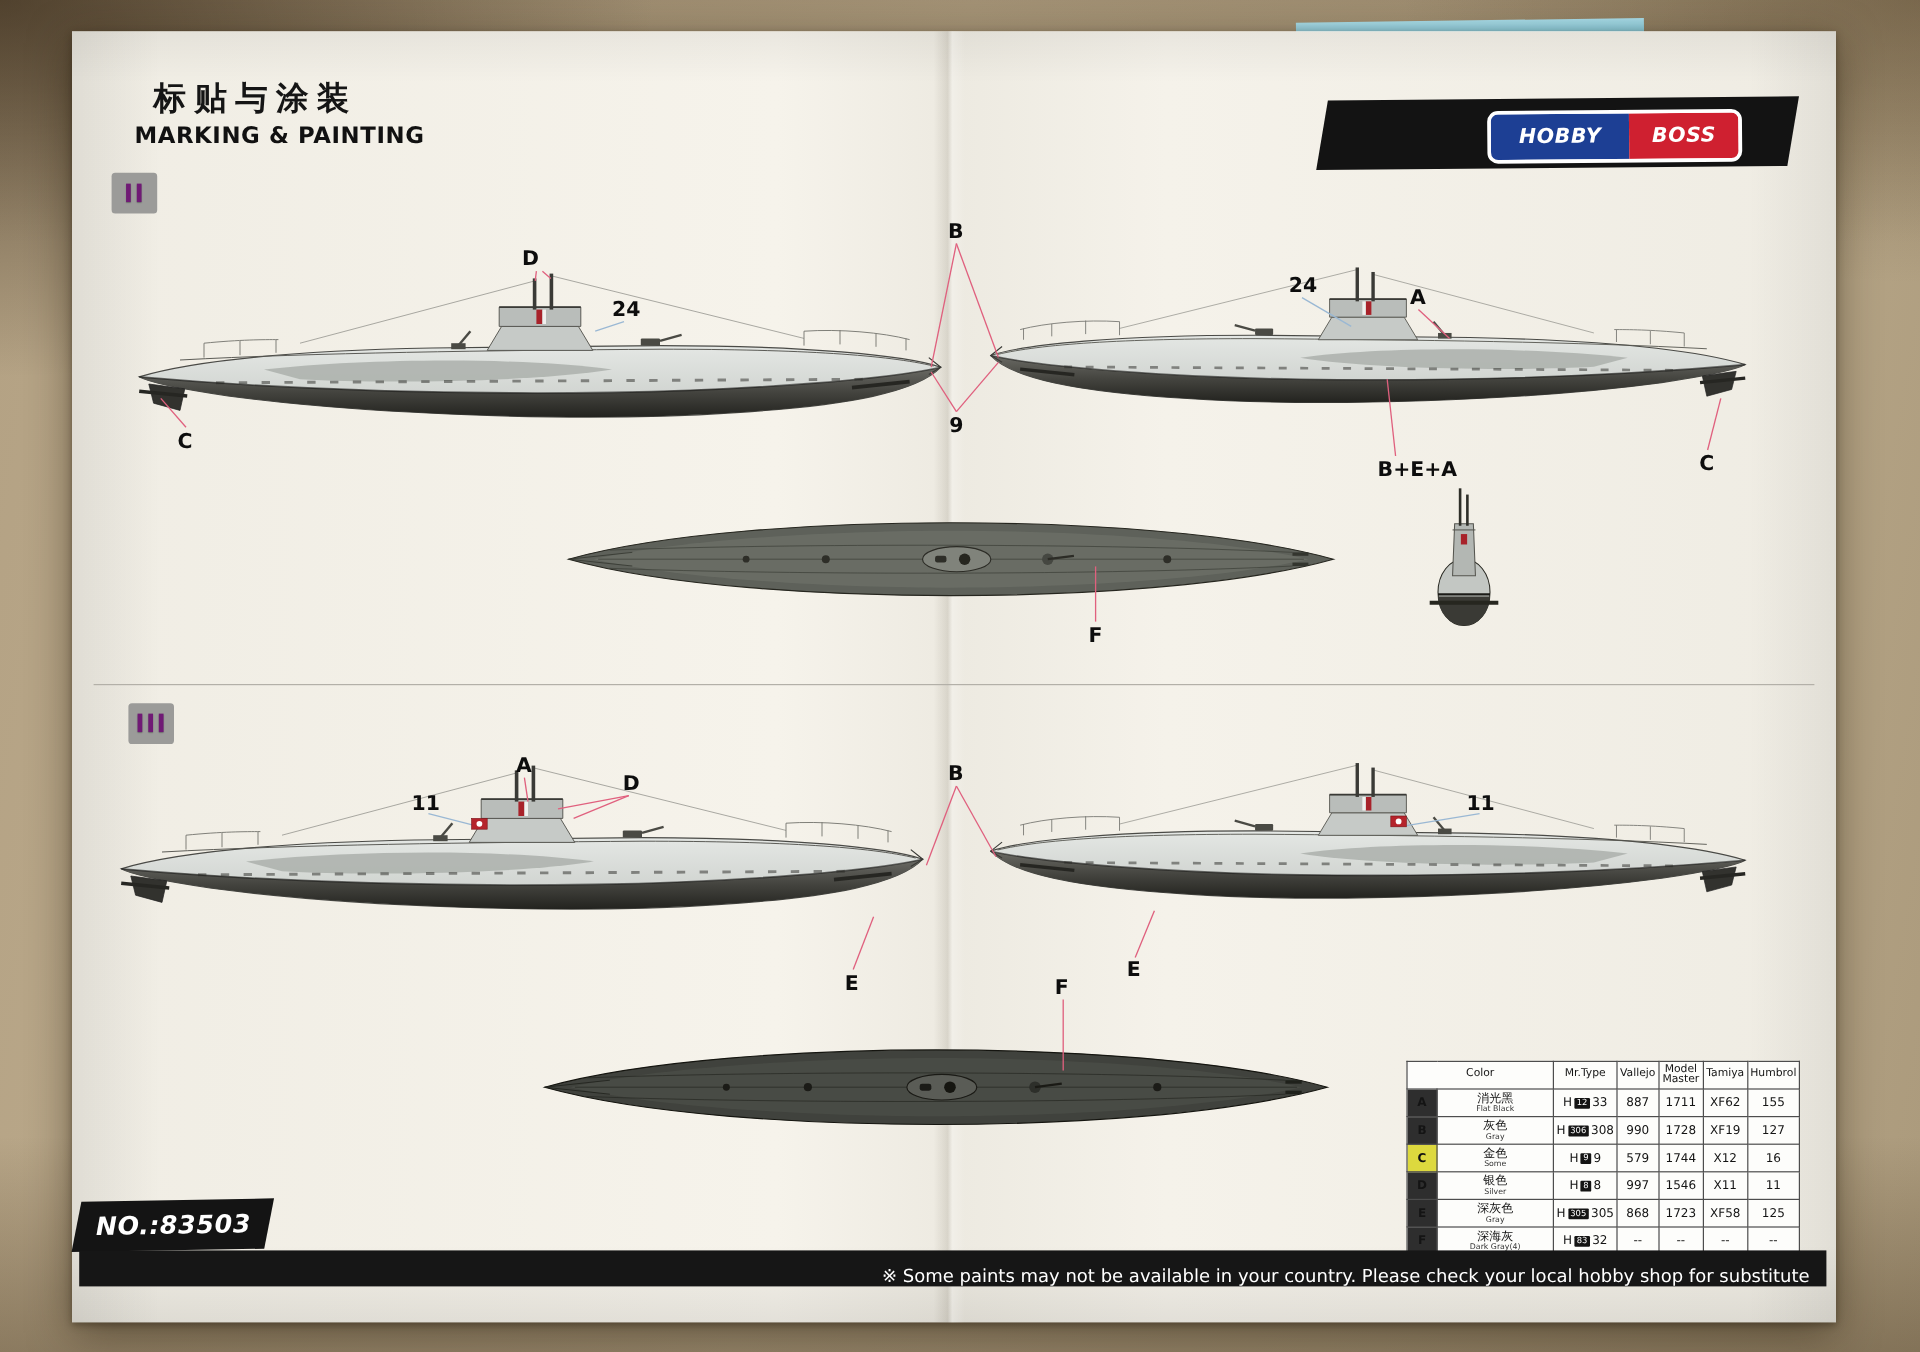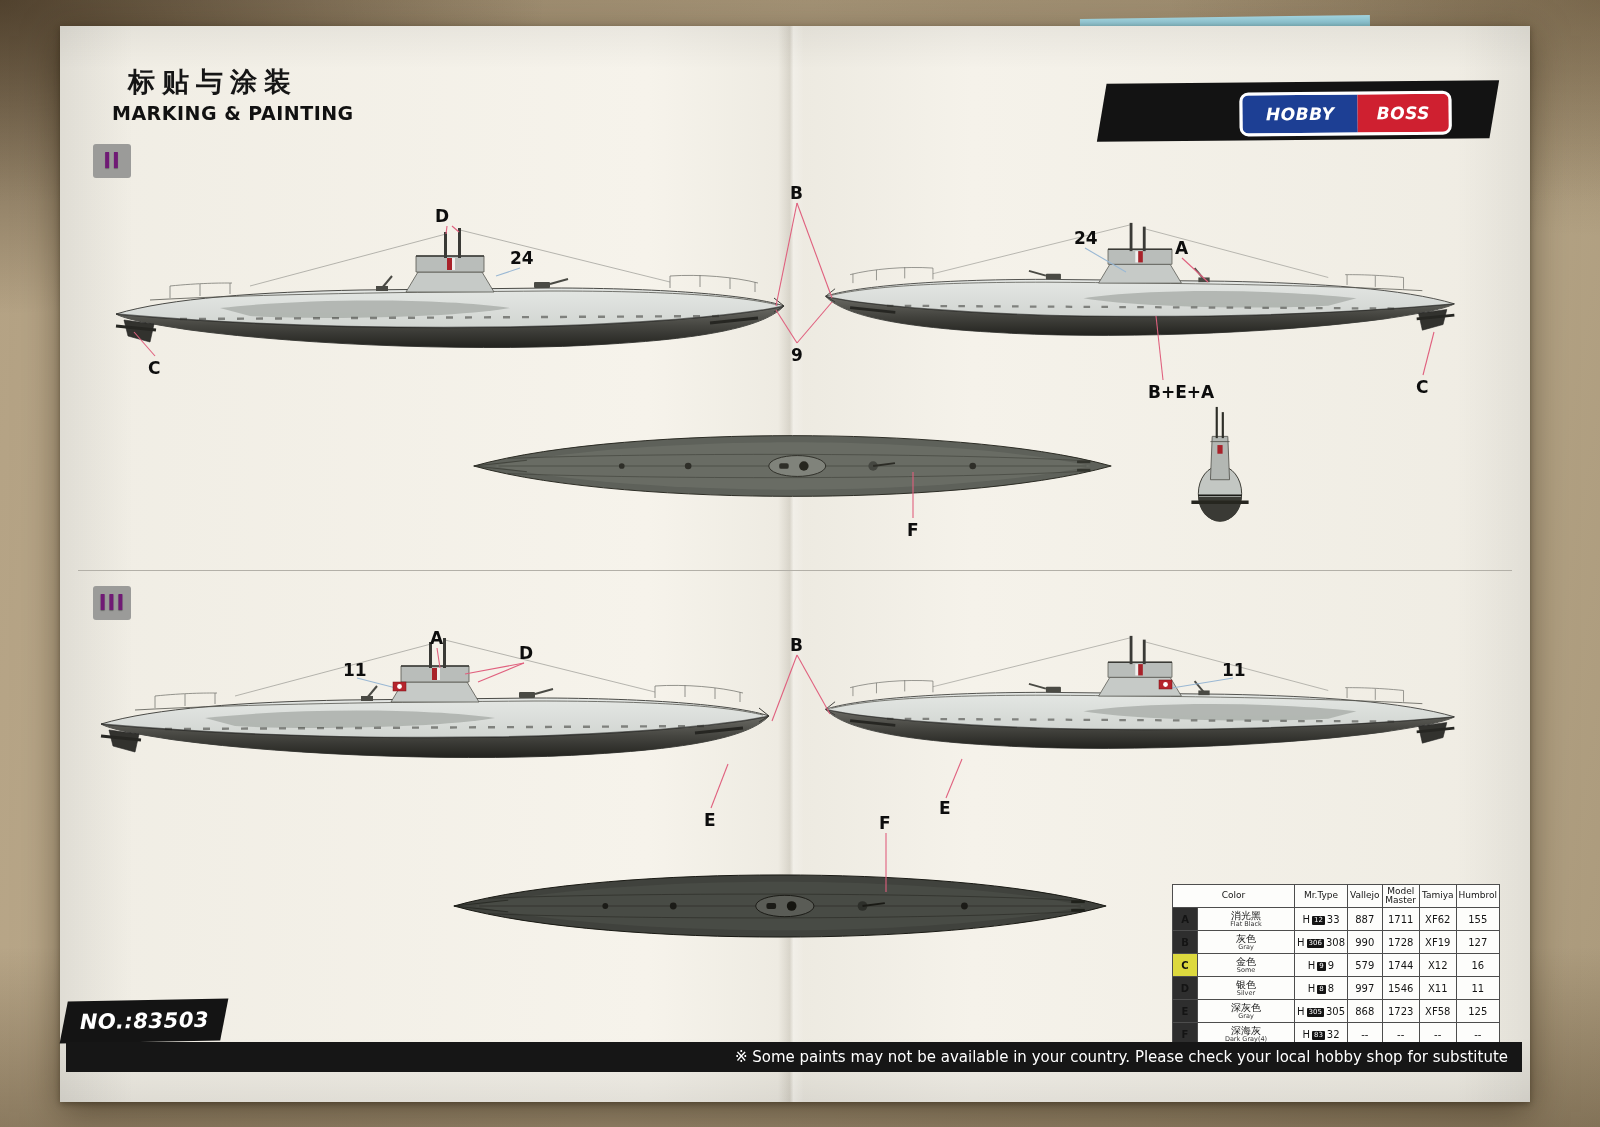--- a/index.html
+++ b/index.html
@@ -55,21 +55,21 @@
   .pkey.hl{background:#ddd93e;color:#111;}
   .pname{width:92px;line-height:1;}
   .pname .cn{font-size:10px;}
   .pname .en{font-size:6.5px;color:#333;}
   .phob{font-size:9px;white-space:nowrap;}
   .chip{display:inline-block;background:#141414;color:#fff;font-size:7px;line-height:9px;padding:0 2px;margin:0 2px;border-radius:1px;vertical-align:1px;}
   .kit-no{position:absolute;left:4px;top:974px;width:160px;height:42px;background:#141414;transform:skewX(-12deg) rotate(-1deg);
     display:flex;align-items:center;justify-content:center;}
   .kit-no span{transform:skewX(12deg);color:#fff;font-weight:bold;font-size:21px;font-style:italic;letter-spacing:.5px;}
   .bottom-bar{position:absolute;left:6px;top:1016px;width:1456px;height:30px;background:#161616;color:#fff;
-    display:flex;align-items:center;justify-content:flex-end;padding-right:14px;box-sizing:border-box;font-size:15px;}
+    display:flex;align-items:flex-end;justify-content:flex-end;padding-right:14px;box-sizing:border-box;font-size:15px;}
 </style>
 </head>
 <body>
 
 <svg width="0" height="0" style="position:absolute" aria-hidden="true">
   <defs>
     <linearGradient id="hullDark" x1="0" y1="0" x2="0" y2="1">
       <stop offset="0" stop-color="#6a6a64"></stop>
         <stop offset="0.5" stop-color="#44443f"></stop>
         <stop offset="1" stop-color="#23231f"></stop>
@@ -143,21 +143,21 @@
   <div class="h-en">MARKING &amp; PAINTING</div>
   <div class="brand-band">
     <div class="brand-logo">
       <div class="brand-hobby">HOBBY</div>
       <div class="brand-boss">BOSS</div>
     </div>
   </div>
 
   <div class="sec-marker" style="left:33px;top:118px;">II</div>
   <div class="divider"></div>
-  <div class="sec-marker" style="left:33px;top:560px;">III</div>
+  <div class="sec-marker" style="left:47px;top:560px;">III</div>
 
   <svg class="boat" style="left:50px;top:200px;" width="680" height="170">
       <use href="#sub-side"></use>
     </svg>
   <svg class="boat flip" style="left:760px;top:195px;" width="640" height="160">
       <use href="#sub-side"></use>
     </svg>
   <svg class="boat" style="left:410px;top:404px;" width="645" height="72">
       <use href="#sub-top"></use>
     </svg>

